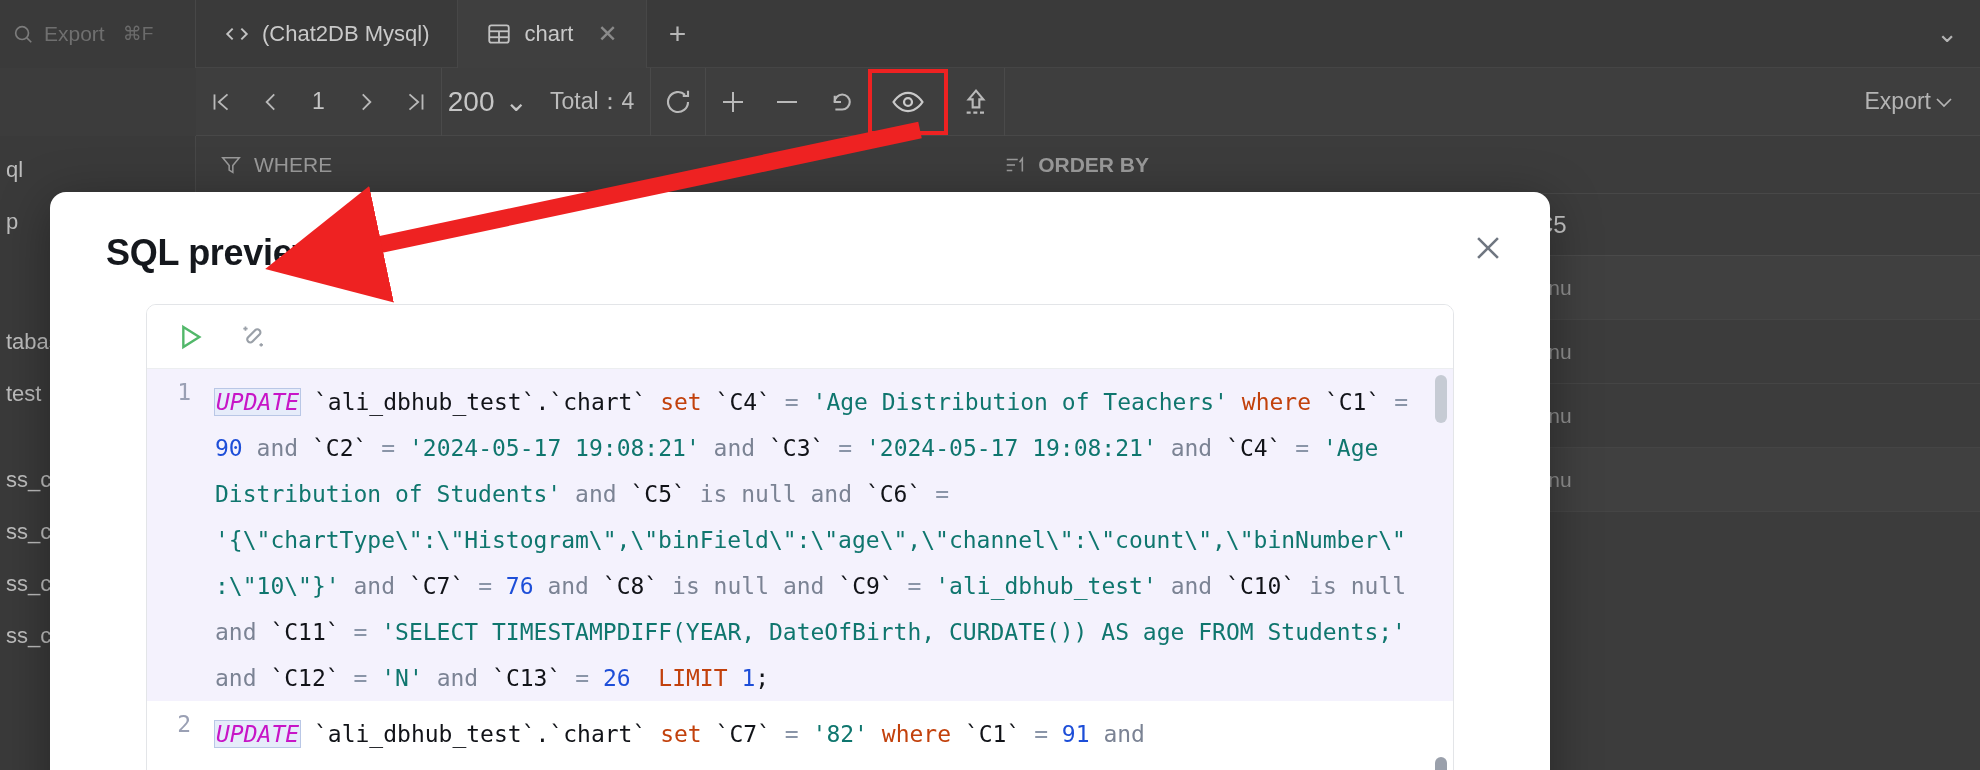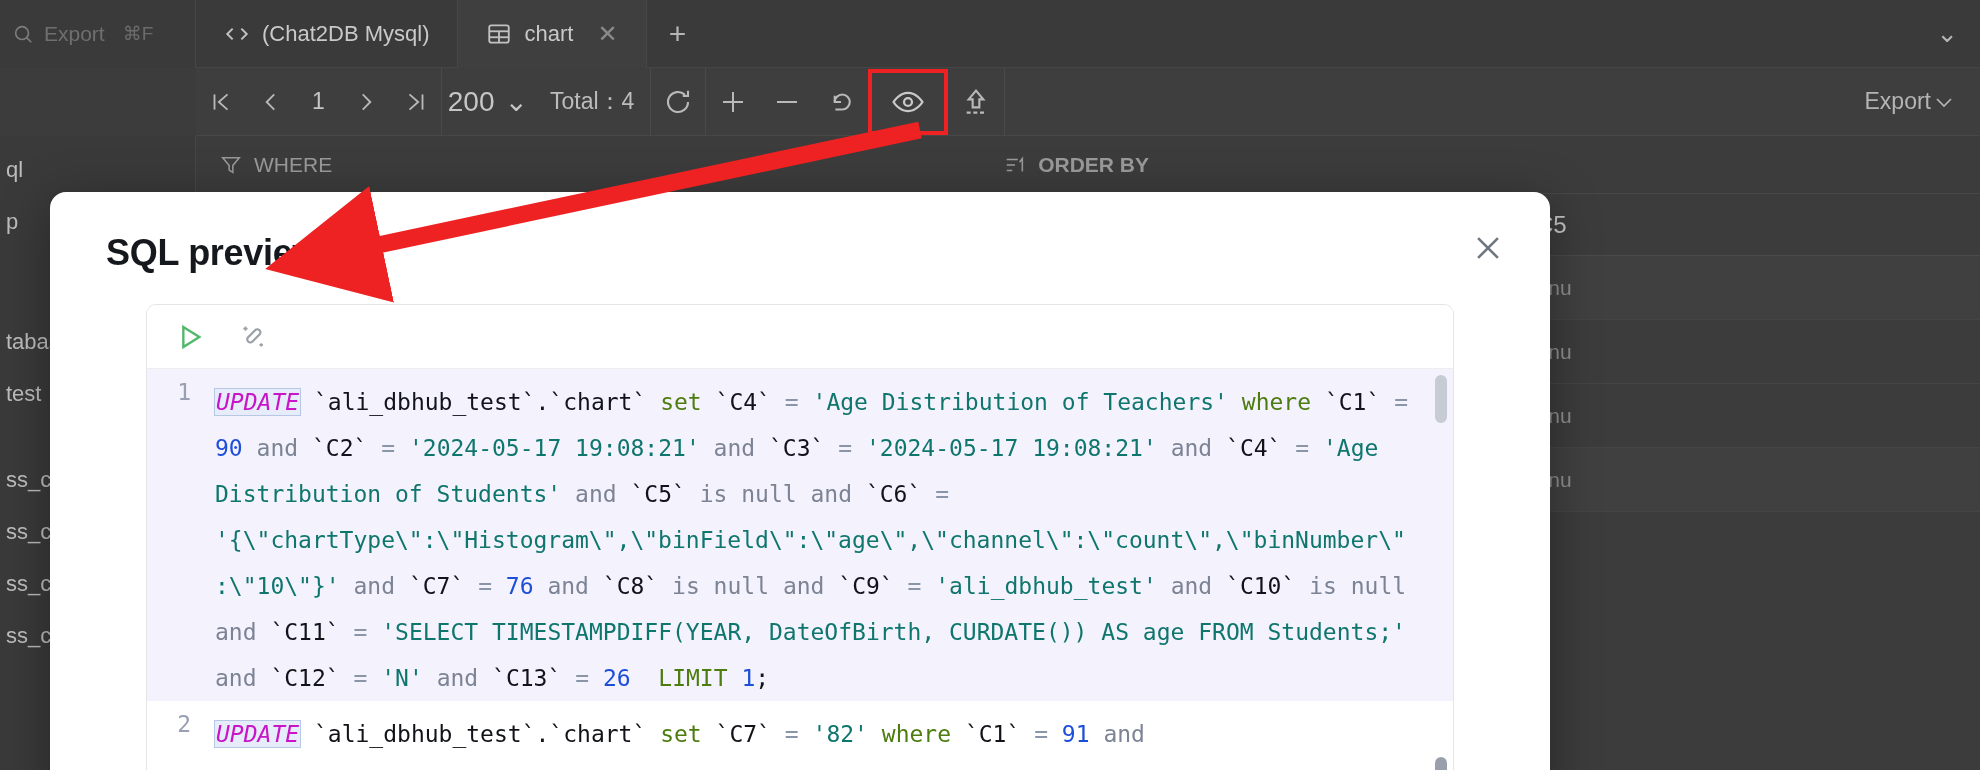--- a/index.html
+++ b/index.html
@@ -153,21 +153,21 @@
     color: #9aa0b4; font-size: 23px; font-family: "DejaVu Sans Mono", monospace;
     padding-top: 10px;
   }
   .code {
     flex: 1; font-family: "DejaVu Sans Mono", monospace;
     font-size: 23px; line-height: 46px; color: #2b2f36;
     padding: 10px 34px 0 6px; word-break: break-word; white-space: pre-wrap;
   }
   .stmt-1 { background: #f4f2fd; }
   .kw-update { color: #c715c7; background:#e6ecfa; outline: 1px solid #b9c7e6; padding: 0 1px; font-style: italic; }
-  .kw-blue { color: #4d7c0f; font-weight: 500; }
+  .kw-blue { color: #c2410c; font-weight: 500; }
   .kw-grey { color: #7b8394; }
   .ident { color: #111318; }
   .str { color: #0f766e; }
   .num { color: #1d4ed8; }
   .op { color: #8a95a8; }
 
   .code-scrollbar {
     position: absolute; right: 6px; top: 6px; width: 12px; height: 458px;
   }
   .code-scrollbar .thumb-top {

